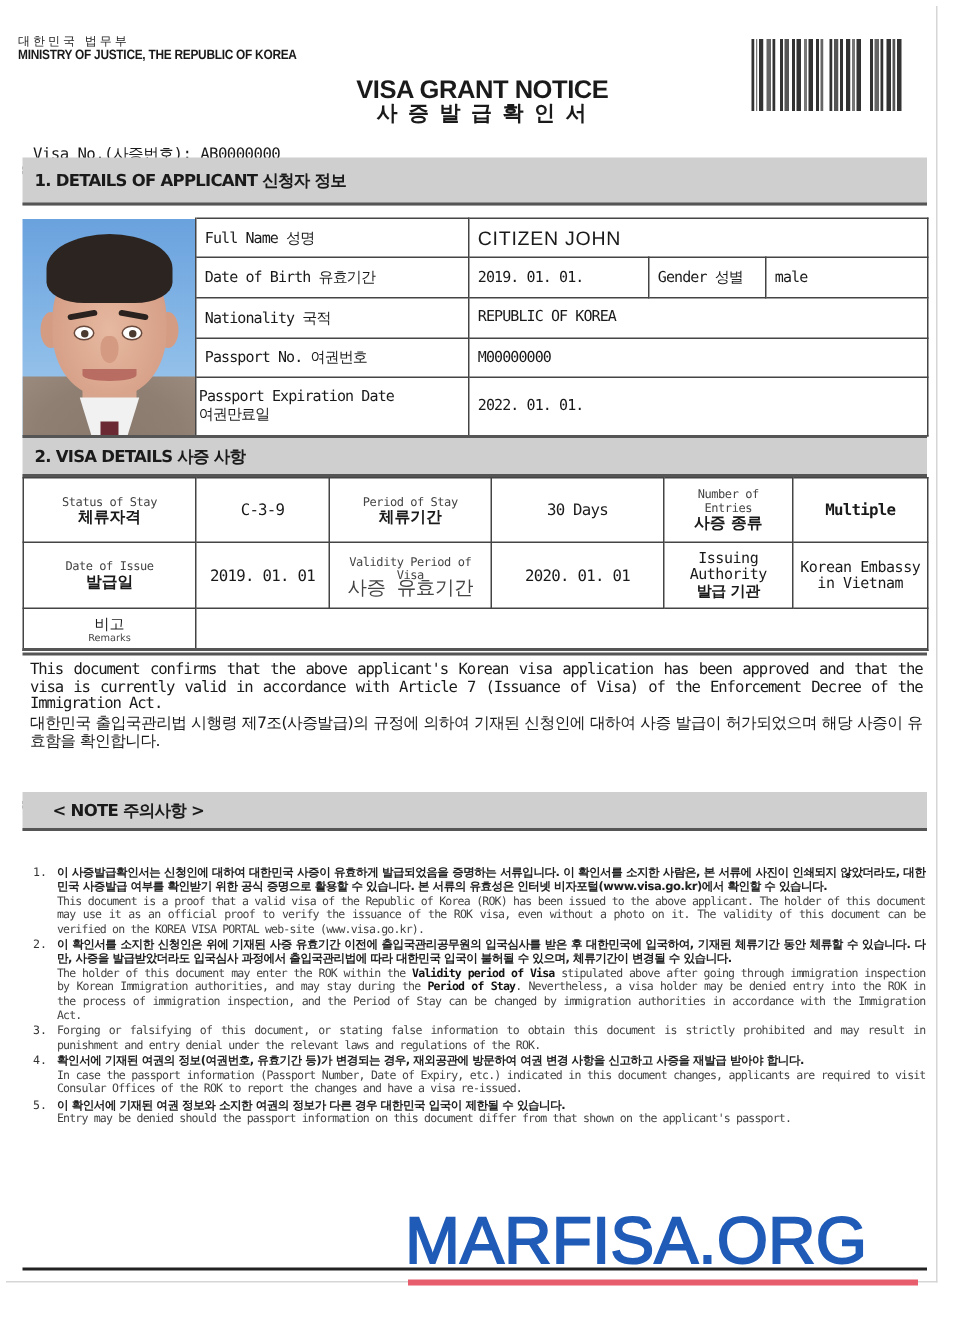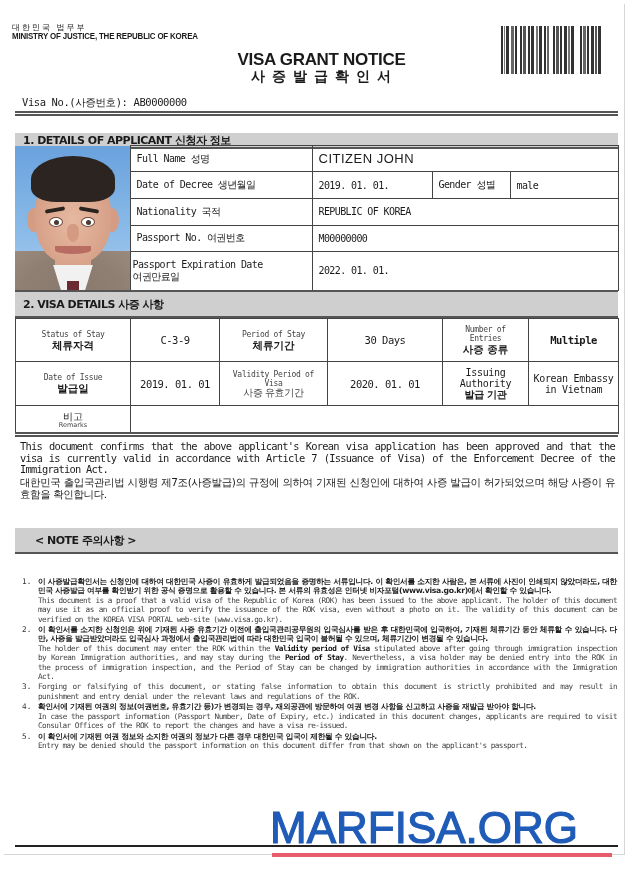--- a/index.html
+++ b/index.html
@@ -139,21 +139,21 @@
   <div class="en">VISA GRANT NOTICE</div>
   <div class="ko">사증발급확인서</div>
 </div>
 
 <div class="visano">
   <span>Visa No.(사증번호):</span>
   <span>AB0000000</span>
 </div>
 
 <div class="dbl" style="top:111px;"></div>
-<div class="sec-head" style="top:133px;height:16px;text-align:right;">1. DETAILS OF APPLICANT 신청자 정보</div>
+<div class="sec-head" style="top:105px;height:32px;text-align:right;">1. DETAILS OF APPLICANT 신청자 정보</div>
 
 <table class="t1" style="top:145px;">
   <colgroup>
       <col style="width:115px">
       <col style="width:182px">
       <col style="width:120px">
       <col style="width:78px">
       <col style="width:108px">
     </colgroup>
   <tbody>
@@ -173,21 +173,21 @@
             <div class="eye-l"></div>
             <div class="eye-r"></div>
         <div class="nose"></div>
             <div class="mouth"></div>
       </div>
     </td>
     <td class="lbl">Full Name 성명</td>
     <td class="name" colspan="3">CITIZEN JOHN</td>
   </tr>
   <tr style="height:27px">
-    <td class="lbl">Date of Decree 생년월일</td>
+    <td class="lbl">Date of Birth 유효기간</td>
     <td class="val">2019. 01. 01.</td>
     <td class="lbl">Gender 성별</td>
     <td class="val">male</td>
   </tr>
   <tr style="height:26px">
     <td class="lbl">Nationality  국적</td>
     <td class="val" colspan="3">REPUBLIC OF KOREA</td>
   </tr>
   <tr style="height:26px">
     <td class="lbl">Passport No. 여권번호</td>
@@ -235,21 +235,21 @@
   </tr>
   <tr style="height:44px">
     <td>
           <span class="lbl-en">Date of Issue</span>
           <span class="lbl-ko">발급일</span>
         </td>
     <td class="val">2019. 01. 01</td>
     <td>
           <span class="lbl-en">Validity Period of</span>
           <span class="lbl-en">Visa</span>
-          <span class="lbl-en" style="font-family:Liberation Serif, serif;font-size:10px;">사증 유효기간</span>
+          <span class="lbl-en" style="font-family:Liberation Mono, monospace;font-size:13px;">사증 유효기간</span>
         </td>
     <td class="val">2020. 01. 01</td>
     <td class="auth">
           <div>Issuing</div>
           <div>Authority</div>
           <div style="font-family:'DejaVu Sans',sans-serif;font-weight:bold;">발급 기관</div>
         </td>
     <td class="auth">
           <div>Korean Embassy</div>
           <div>in Vietnam</div>

